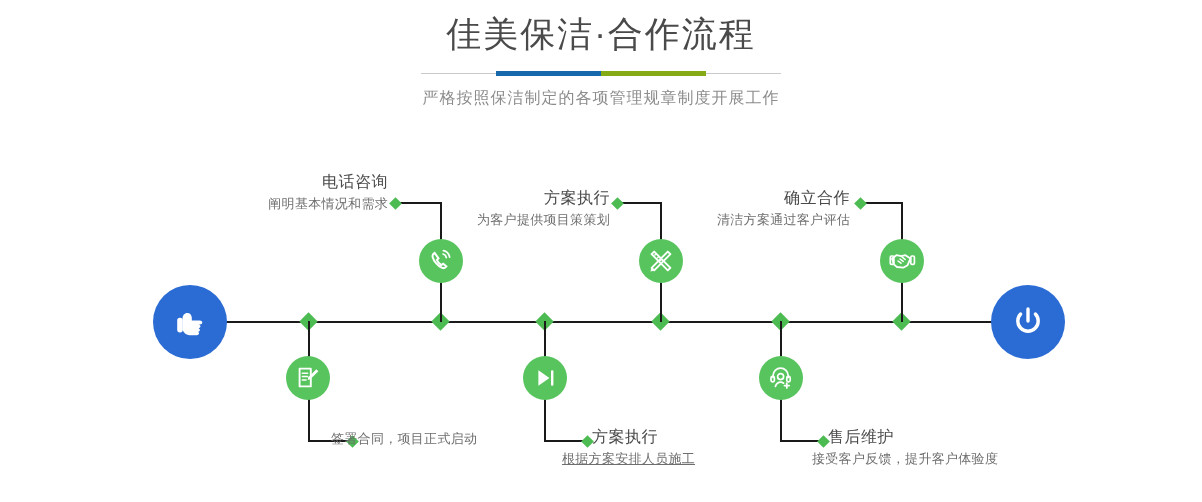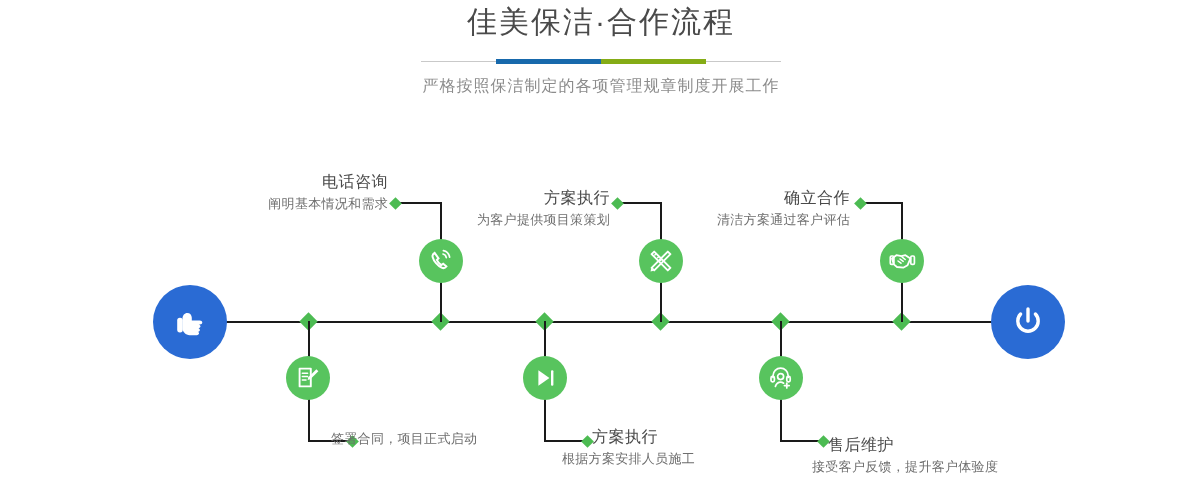--- a/index.html
+++ b/index.html
@@ -23,22 +23,22 @@
 
   
   .header {
     position: absolute;
     left: 0;
     top: 0;
     width: 1202px;
     text-align: center;
   }
   .page-title {
-    margin: 0;
-    font-size: 30px;
+    margin: 12px;
+    font-size: 35px;
     font-weight: normal;
     color: #4a4a4a;
     letter-spacing: 2px;
     line-height: 44px;
   }
   .divider {
     position: relative;
     width: 360px;
     height: 10px;
     margin: 13px auto 0 auto;
@@ -269,21 +269,21 @@
     <div class="icon-circle" style="left:523px; top:356px;">
       <span>
         <svg width="26" height="26" viewBox="0 0 26 26">
           <path fill="#ffffff" d="M6.4 5.2l11.0 7.8-11.0 7.8z"></path>
           <rect fill="#ffffff" x="19.0" y="5.2" width="2.4" height="15.6" rx="1.1"></rect>
         </svg>
       </span>
     </div>
     <div class="label-block left-align" style="left:592px; top:427px; width:260px;">
       <div class="label-title">方案执行</div>
-      <div class="label-desc" style="margin-left:-30px;">根据方案安排人员施工</div>
+      <div class="label-desc" style="margin-left:-30px;text-decoration:underline;">根据方案安排人员施工</div>
     </div>
   </div>
 
   <div class="node">
     <div class="diamond" style="left:895px; top:315px;"></div>
     <div class="vline" style="left:901px; top:202px; height:120px;"></div>
     <div class="hline" style="left:860px; top:202px; width:43px;"></div>
     <div class="diamond sm" style="left:856px; top:199px;"></div>
     <div class="icon-circle" style="left:880px; top:239px;">
       <span>
@@ -312,19 +312,19 @@
           <path fill="none" stroke="#ffffff" stroke-width="1.7" stroke-linecap="round" d="M5.0 12.4v-1.6a7.6 7.6 0 0 1 15.2 0v1.6"></path>
           <rect fill="none" stroke="#ffffff" stroke-width="1.7" x="3.0" y="11.4" width="3.4" height="5.4" rx="1.5"></rect>
           <rect fill="none" stroke="#ffffff" stroke-width="1.7" x="18.8" y="11.4" width="3.4" height="5.4" rx="1.5"></rect>
           <circle fill="none" stroke="#ffffff" stroke-width="1.7" cx="12.6" cy="11.6" r="3.0"></circle>
           <path fill="none" stroke="#ffffff" stroke-width="1.7" stroke-linecap="round" d="M7.4 21.4c0.9-2.6 2.9-4.2 5.2-4.2 1.1 0 2.1 0.35 3.0 1.0"></path>
           <line x1="18.8" y1="18.2" x2="18.8" y2="23.0" stroke="#ffffff" stroke-width="1.7" stroke-linecap="round"></line>
           <line x1="16.4" y1="20.6" x2="21.2" y2="20.6" stroke="#ffffff" stroke-width="1.7" stroke-linecap="round"></line>
         </svg>
       </span>
     </div>
-    <div class="label-block left-align" style="left:828px; top:427px; width:280px;margin-top:8px;">
+    <div class="label-block left-align" style="left:828px; top:427px; width:280px;">
       <div class="label-title">售后维护</div>
       <div class="label-desc" style="margin-left:-16px;">接受客户反馈，提升客户体验度</div>
     </div>
   </div>
 
 </div>
 
 </body></html>

